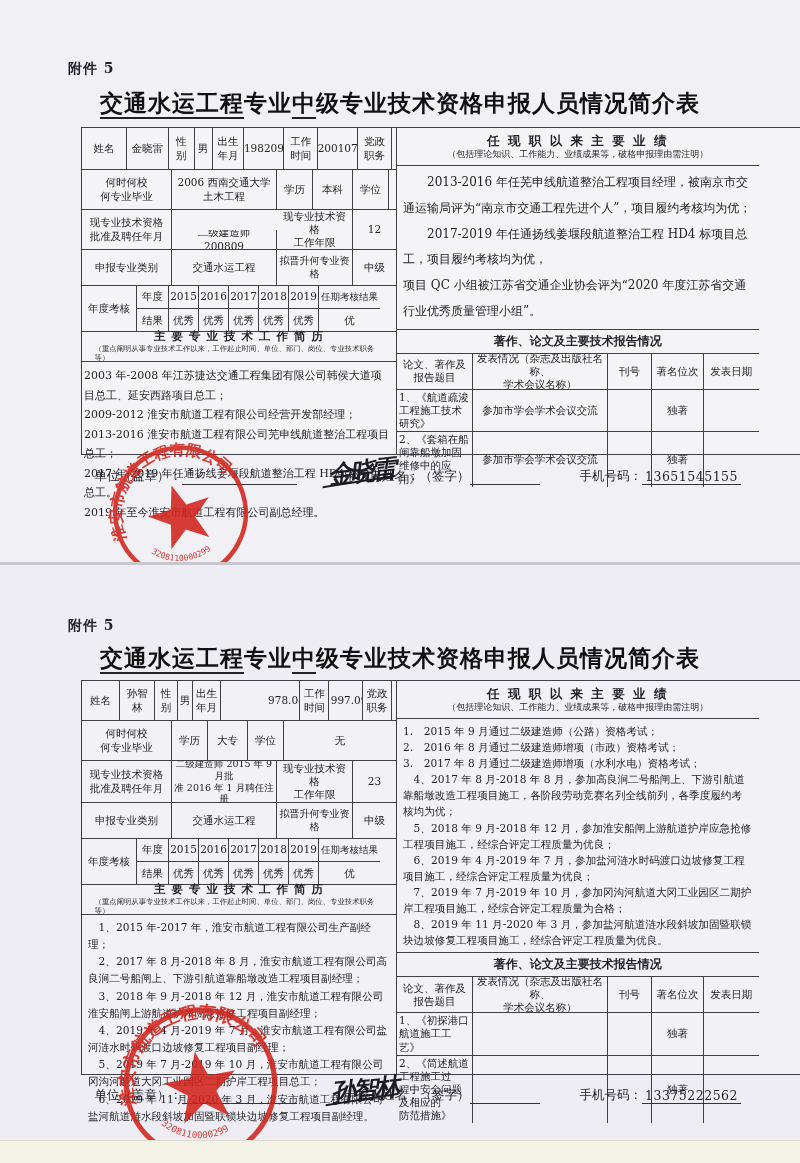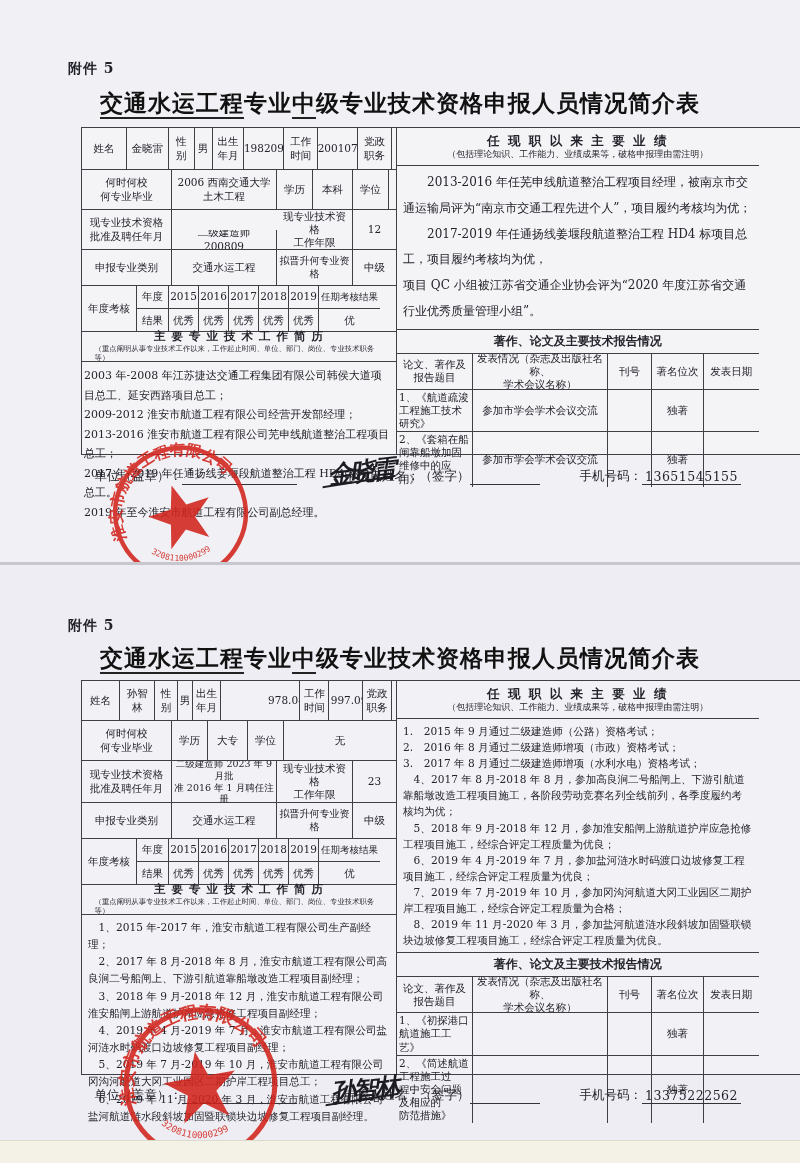--- a/index.html
+++ b/index.html
@@ -247,21 +247,21 @@
           <div class="tc lab ml" style="width:90px;">何时何校
 何专业毕业</div>
           <div class="tc lab" style="width:36px;">学历</div>
           <div class="tc" style="width:40px;">大专</div>
           <div class="tc lab" style="width:36px;">学位</div>
           <div class="tc grow">无</div>
         </div>
         <div class="trow" style="height:42px;">
           <div class="tc lab ml" style="width:90px;">现专业技术资格
 批准及聘任年月</div>
-          <div class="tc ml" style="width:105px; font-size:9.5px;">二级建造师 2023 年 9 月批
+          <div class="tc ml" style="width:105px; font-size:9.5px;">二级建造师 2015 年 9 月批
 准 2016 年 1 月聘任注册</div>
           <div class="tc lab ml" style="width:76px;">现专业技术资格
 工作年限</div>
           <div class="tc grow">23</div>
         </div>
         <div class="trow" style="height:36px;">
           <div class="tc lab" style="width:90px;">申报专业类别</div>
           <div class="tc" style="width:105px;">交通水运工程</div>
           <div class="tc lab" style="width:76px; font-size:10px;">拟晋升何专业资格</div>
           <div class="tc grow">中级</div>

